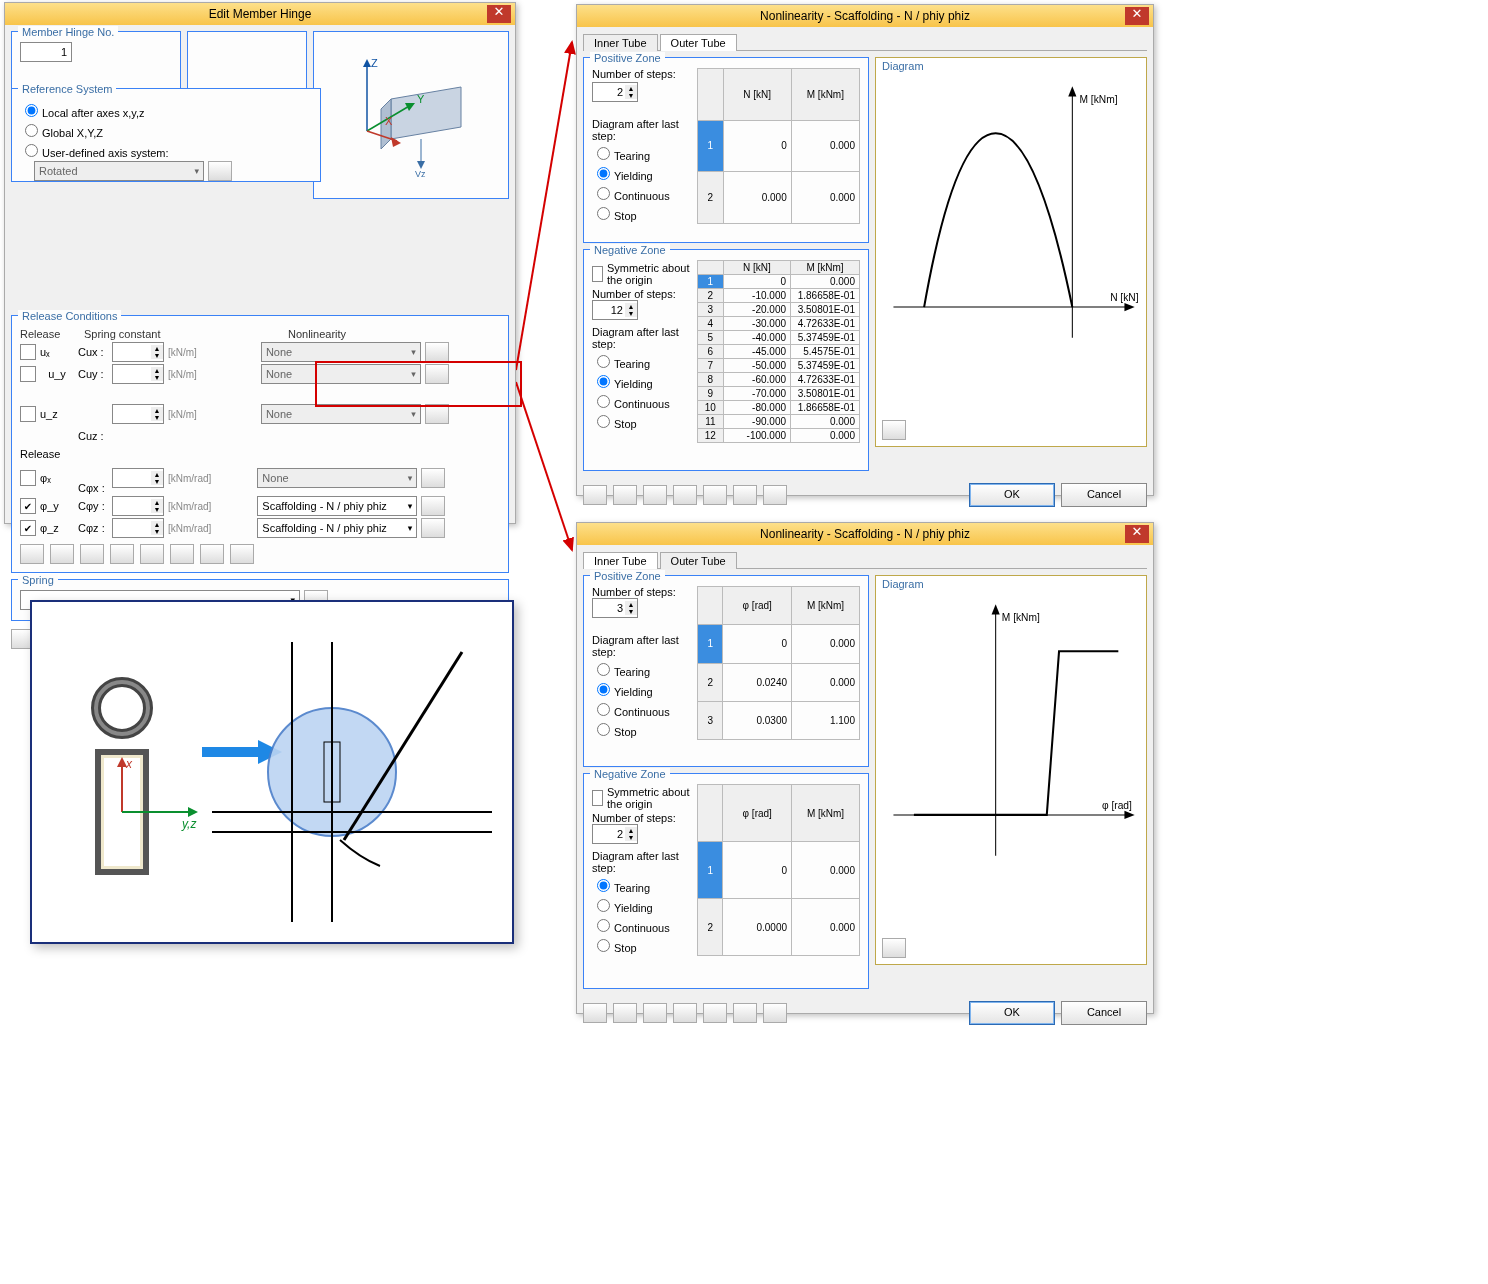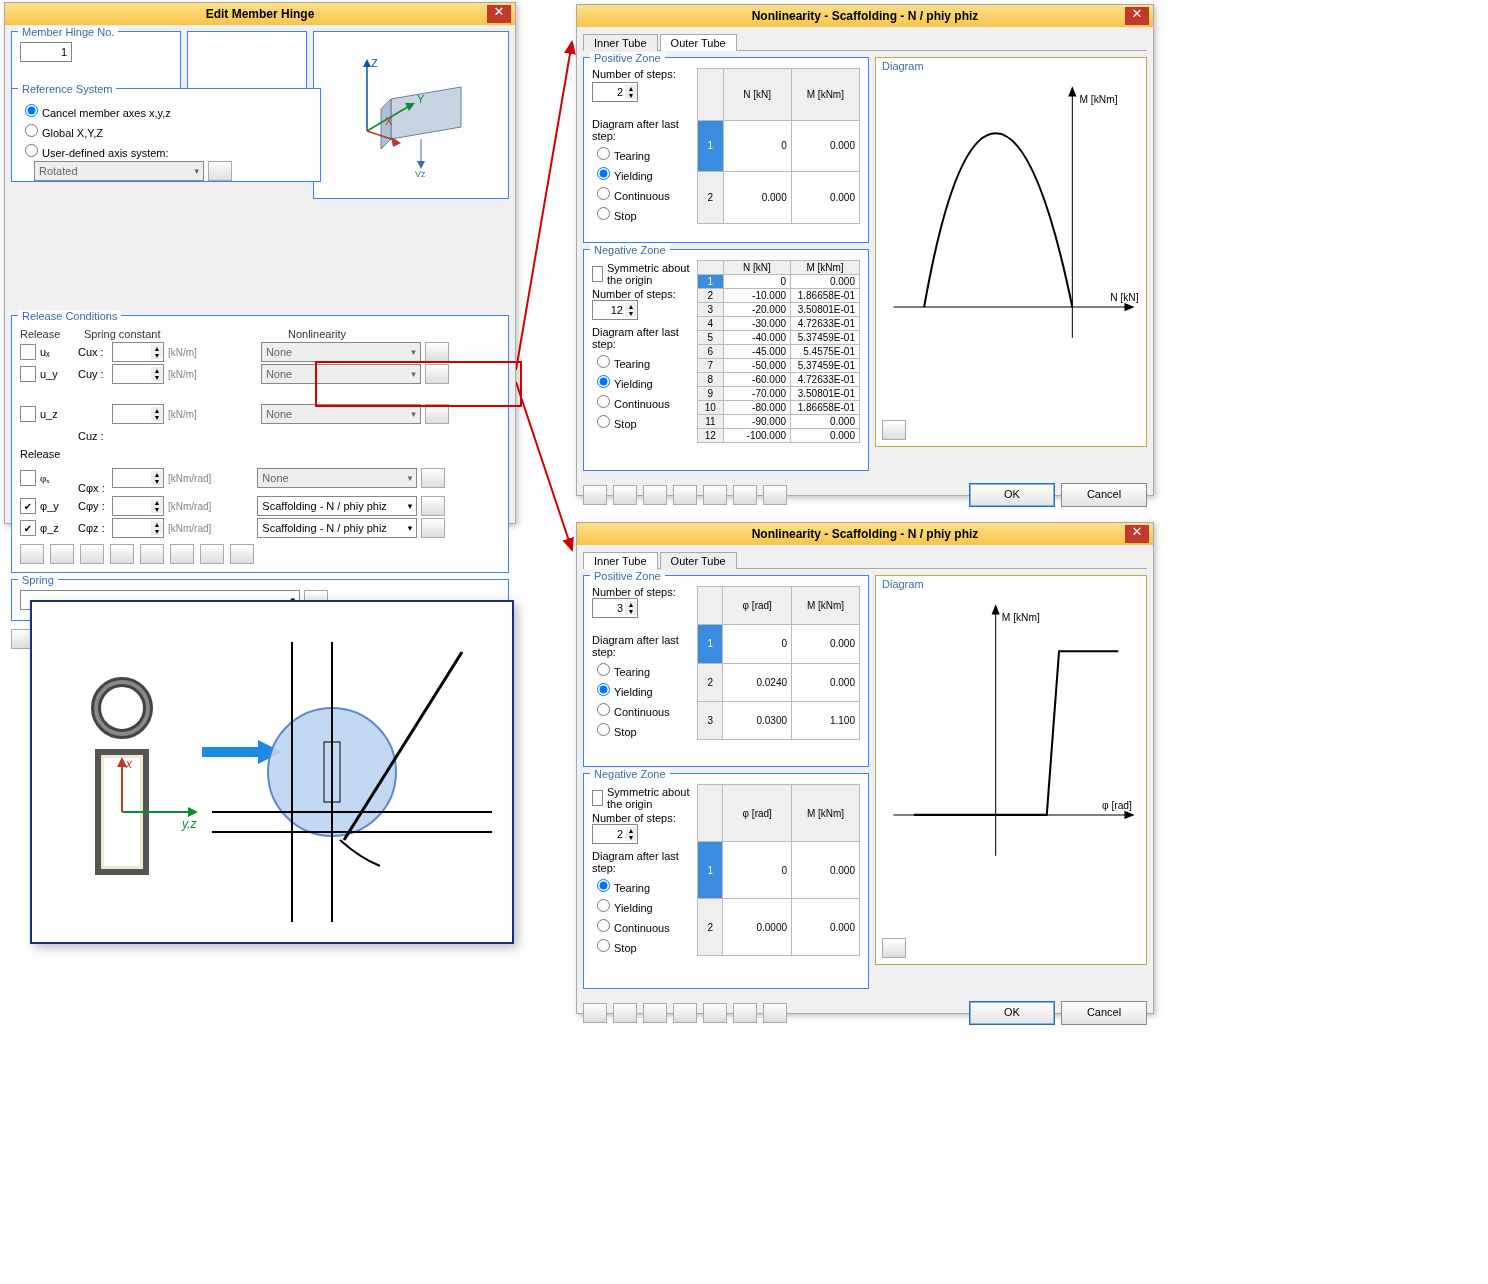--- a/index.html
+++ b/index.html
@@ -1,19 +1,19 @@
 <!DOCTYPE html>
 <html><head>
 <meta charset="utf-8">
 <style>
 html,body{margin:0;padding:0;font-family:"Segoe UI",Tahoma,sans-serif;font-size:11px;background:#fff;color:#000;}
 .canvas{position:relative;width:1488px;height:1284px;}
 .win{position:absolute;background:#f0f0f0;border:1px solid #aaa;box-shadow:2px 2px 6px rgba(0,0,0,.25);}
 .tbar{height:22px;background:linear-gradient(#fde08a,#f8c44a);display:flex;align-items:center;justify-content:center;position:relative;font-size:12px;}
-.tbar .title{font-weight:bold;}
+.tbar .title{font-weight:normal;}
 .tbar .close{position:absolute;right:4px;top:2px;width:24px;height:18px;background:#c0392b;color:#fff;line-height:14px;text-align:center;font-size:13px;cursor:default;}
 .body{padding:6px;}
 .gbox{border:1px solid #3b82f6;background:#fdfdfd;margin-bottom:6px;position:relative;padding:6px 8px 8px 8px;}
 .gbox>.lab{position:relative;top:-12px;left:-2px;background:#fdfdfd;padding:0 4px;color:#3a6ea5;font-size:11px;display:inline-block;}
 .gbox .inner{margin-top:-8px;}
 .numbox{width:42px;height:18px;border:1px solid #888;background:#fff;text-align:right;padding:0 4px;display:inline-block;line-height:18px;}
 .spin{width:50px;height:18px;border:1px solid #888;background:#fff;display:inline-flex;align-items:center;}
 .spin span{flex:1;text-align:right;padding-right:2px;}
 .spin .arr{width:12px;display:flex;flex-direction:column;font-size:7px;line-height:7px;text-align:center;background:#eee;}
 .radio{display:block;margin:2px 0;}
@@ -84,21 +84,21 @@
                 <text x="84" y="128" fill="#3a6ea5" font-size="9">Vz</text>
             <text x="82" y="140" fill="#3a6ea5" font-size="9">Mz</text>
           </svg>
         </div>
       </div>
     </div>
 
     <div class="gbox" style="height:78px;position:absolute;left:6px;top:85px;width:292px;">
       <span class="lab">Reference System</span>
       <div class="inner">
-        <label class="radio"><input type="radio" checked="" style=""><span>Cancel member axes x,y,z</span></label>
+        <label class="radio"><input type="radio" checked="" style=""><span>Local after axes x,y,z</span></label>
         <label class="radio"><input type="radio" style=""><span>Global X,Y,Z</span></label>
         <label class="radio"><input type="radio" style=""><span>User-defined axis system:</span></label>
         <div class="row">
               <div class="combo" style="width:160px;margin-left:14px;">
                 <span>Rotated</span>
                 <span class="caret">▾</span>
               </div>
               <div class="btnicon"></div>
             </div>
       </div>
@@ -126,21 +126,21 @@
               </div>
           <span class="unit">[kN/m]</span>
           <div class="combo" style="width:150px;margin-left:60px;">
                 <span>None</span>
                 <span class="caret">▾</span>
               </div>
           <div class="btnicon"></div>
         </div>
         <div class="row">
           <div class="chk"></div>
-              <div style="width:34px;"><span>u_y</span></div>
+              <div style="width:34px;text-align:center;"><span>u_y</span></div>
           <div style="width:30px;"><span>Cuy :</span></div>
           <div class="spin">
                 <span></span>
                 <div class="arr">
                   <div>▲</div>
                   <div>▼</div>
                 </div>
               </div>
           <span class="unit">[kN/m]</span>
           <div class="combo" style="width:150px;margin-left:60px;">
@@ -166,21 +166,21 @@
                 <span class="caret">▾</span>
               </div>
           <div class="btnicon"></div>
         </div>
 
         <div class="row" style="margin-top:6px;">
           <div style="width:60px;">Release</div>
         </div>
         <div class="row">
           <div class="chk"></div>
-              <div style="width:34px;font-family:Liberation Serif, serif;"><span>φₓ</span></div>
+              <div style="width:34px;"><span>φₓ</span></div>
           <div style="width:30px;margin-top:20px;"><span>Cφx :</span></div>
           <div class="spin">
                 <span></span>
                 <div class="arr">
                   <div>▲</div>
                   <div>▼</div>
                 </div>
               </div>
           <span class="unit">[kNm/rad]</span>
           <div class="combo" style="width:150px;margin-left:42px;">

